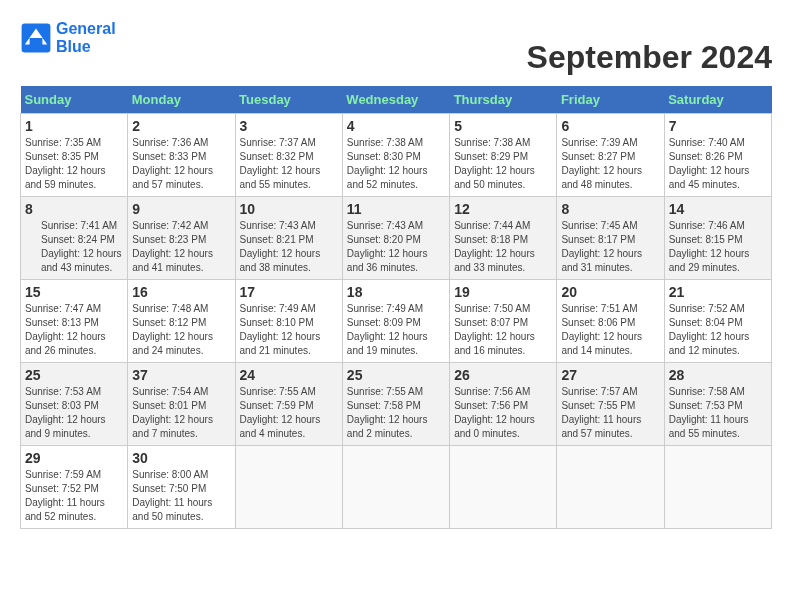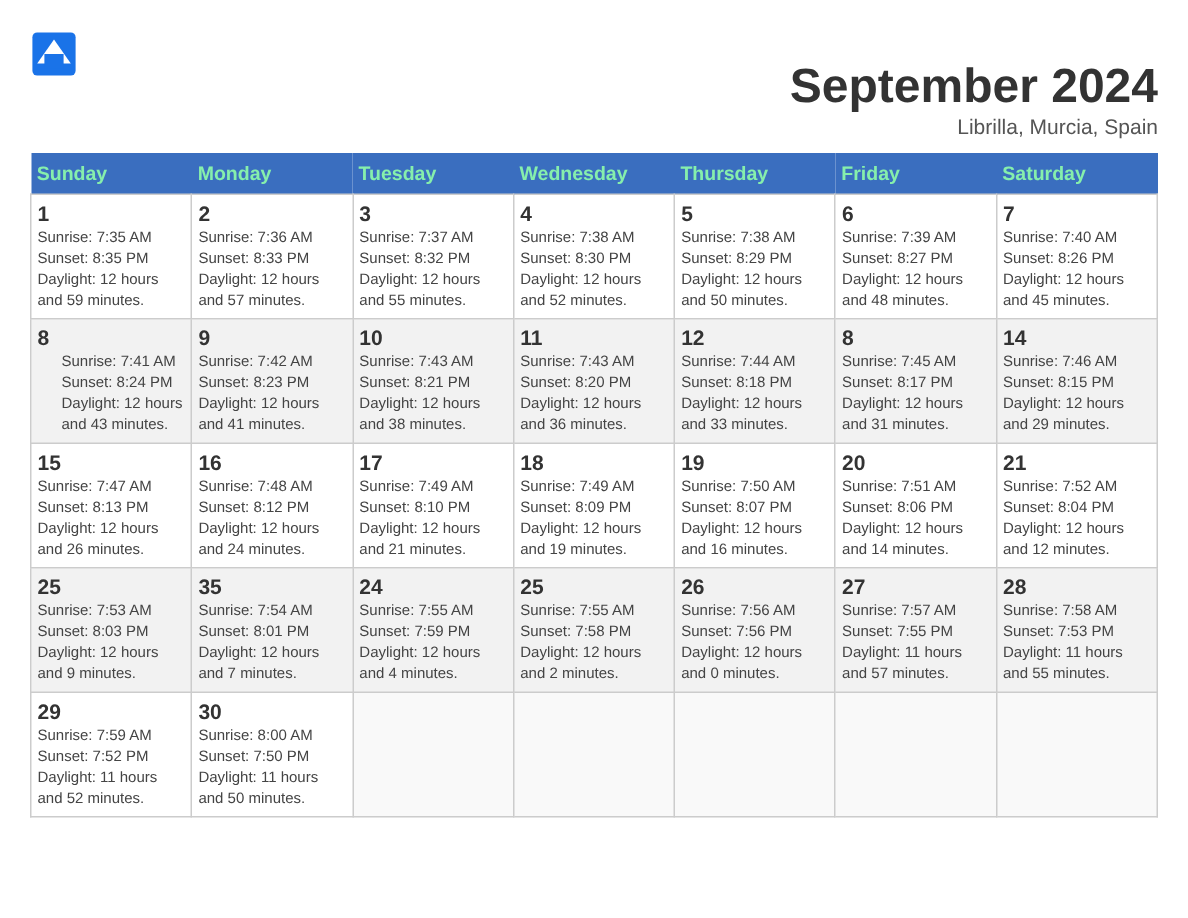--- a/index.html
+++ b/index.html
@@ -83,24 +83,27 @@
 </head>
 <body>
 
 <div class="header">
   <div class="logo">
     <svg class="logo-icon" viewBox="0 0 40 40">
       <rect x="2" y="2" width="36" height="36" rx="4" fill="#1a73e8"></rect>
       <polygon points="20,8 34,28 6,28" fill="white"></polygon>
       <rect x="12" y="20" width="16" height="12" fill="#1a73e8"></rect>
     </svg>
+    <div>
+      <div style="font-size:16px;font-weight:bold;color:#1a73e8;">General</div>
+      <div style="font-size:16px;font-weight:bold;color:#1a73e8;">Blue</div>
+    </div>
   </div>
   <div class="title-section">
     <div class="month-title">September 2024</div>
-    <div class="location">Librilla, Murcia, Spain</div>
   </div>
 </div>
 
 <table>
   <thead>
     <tr id="header-row">
     <th>Sunday</th>
         <th>Monday</th>
         <th>Tuesday</th>
         <th>Wednesday</th>
@@ -265,21 +268,21 @@
       </tr>
       <tr>
         <td>
           <span class="day-number">25</span>
           <div class="day-info" style="white-space: pre-line;">Sunrise: 7:53 AM
 Sunset: 8:03 PM
 Daylight: 12 hours
 and 9 minutes.</div>
         </td>
         <td>
-          <span class="day-number">35</span>
+          <span class="day-number">37</span>
           <div class="day-info" style="white-space: pre-line;">Sunrise: 7:54 AM
 Sunset: 8:01 PM
 Daylight: 12 hours
 and 7 minutes.</div>
         </td>
         <td>
           <span class="day-number">24</span>
           <div class="day-info" style="white-space: pre-line;">Sunrise: 7:55 AM
 Sunset: 7:59 PM
 Daylight: 12 hours

